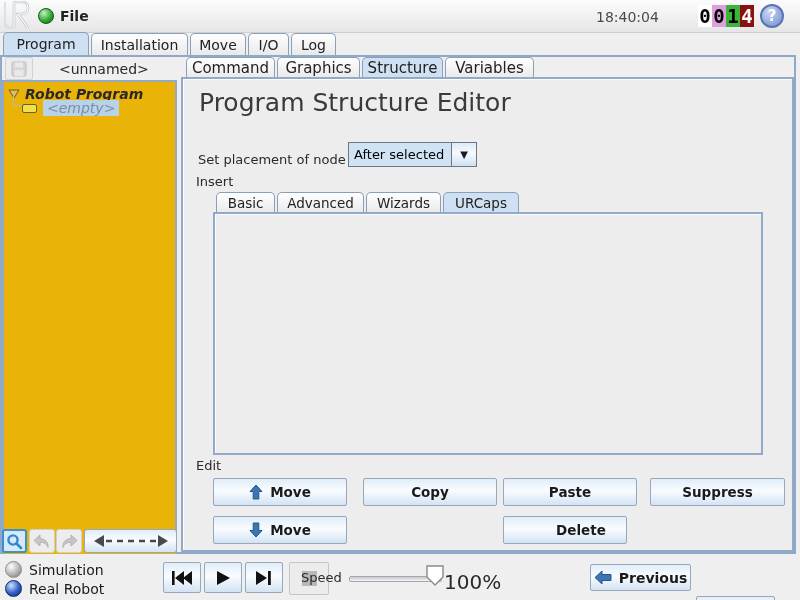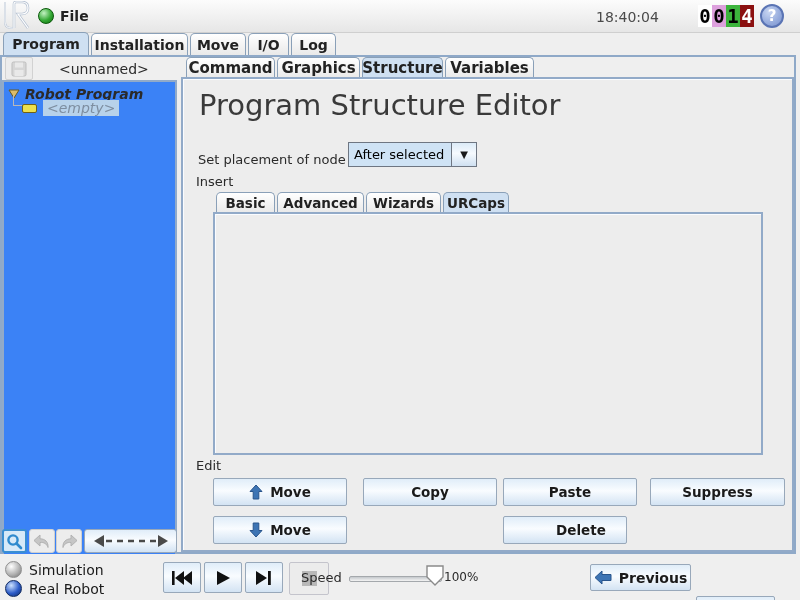--- a/index.html
+++ b/index.html
@@ -22,36 +22,36 @@
   .counter{position:absolute;left:698px;top:5px;display:flex;height:22px;}
   .counter span{display:block;width:14px;height:22px;line-height:22px;text-align:center;
     font-weight:bold;font-size:19px;font-family:"DejaVu Sans Mono","Liberation Mono",monospace;}
   .help-btn{position:absolute;left:760px;top:4px;width:24px;height:24px;border-radius:50%;
     background:radial-gradient(circle at 35% 30%,#c8d6f2,#94aadc 60%,#7890cc);
     border:2px solid #5a74b4;box-sizing:border-box;color:#fff;font-weight:bold;font-size:15px;
     display:flex;align-items:center;justify-content:center;}
   
   .tab{position:absolute;box-sizing:border-box;display:flex;align-items:center;justify-content:center;
     border:1px solid #8aa0b8;border-bottom:none;border-radius:5px 5px 0 0;
-    background:linear-gradient(#ffffff,#e9e9e9);font-weight:bold;color:#222;cursor:default;}
+    background:linear-gradient(#ffffff,#e9e9e9);font-weight:normal;color:#222;cursor:default;}
   .tab.active{background:#cfe0f2;}
   
   .maintabs{position:absolute;left:0;top:32px;width:800px;height:24px;}
   .maintabs .tab{top:1px;height:22px;font-size:14px;}
   .maintabs .tab.active{top:0;height:23px;}
   .content-frame{position:absolute;left:0;top:55px;width:796px;height:499px;
     border:2px solid #8fa9c8;box-sizing:border-box;}
   
   .left-header{position:absolute;left:2px;top:57px;width:175px;height:23px;
     display:flex;align-items:center;background:#efefef;gap:12px;}
   .save-btn{width:26px;height:21px;margin-left:3px;display:flex;align-items:center;justify-content:center;
     border:1px solid #d2d2d2;border-radius:2px;background:#ececec;}
   .program-name{margin-left:14px;font-size:14px;color:#2a2a2a;}
   .tree-box{position:absolute;left:2px;top:80px;width:175px;height:494px;
-    background:#3b82f6;border:2px solid #92aac8;box-sizing:border-box;}
+    background:#eab308;border:2px solid #92aac8;box-sizing:border-box;}
   .tree-root{position:absolute;left:4px;top:4px;display:flex;align-items:center;}
   .tree-root-label{margin-left:5px;font-weight:bold;font-style:italic;font-size:14px;color:#2a2a2a;}
   .tree-connector{position:absolute;left:9px;top:13px;width:9px;height:10px;
     border-left:1px solid #b8b8b8;border-bottom:1px solid #b8b8b8;}
   .tree-child{position:absolute;left:18px;top:18px;display:flex;align-items:center;}
   .leaf-icon{width:13px;height:7px;background:#ece04e;border:1px solid #6e6018;border-radius:2px;}
   .tree-child-label{margin-left:6px;font-style:italic;font-size:14px;color:#7e8ea0;
     background:#b8d2ea;padding:0 4px;}
   
   .ltoolbar-btn{position:absolute;box-sizing:border-box;border-radius:3px;
@@ -59,21 +59,21 @@
   .zoom-btn{left:2px;top:529px;width:25px;height:24px;border:2px solid #3a8ed2;background:#d7e9f8;}
   .undo-btn{left:29px;top:529px;width:26px;height:24px;border:1px solid #d0d0d0;background:#ededed;}
   .redo-btn{left:56px;top:529px;width:26px;height:24px;border:1px solid #d0d0d0;background:#ededed;}
   .stepnav-btn{left:84px;top:529px;width:93px;height:24px;border:1px solid #98a8ba;
     background:linear-gradient(180deg,#e0edf9,#f9fcff 45%,#d3e3f3);}
   
   .subtabs .tab{font-size:15px;height:21px;}
   .editor-panel{position:absolute;left:181px;top:77px;width:613px;height:475px;
     background:#ededed;border:2px solid #92aac8;box-sizing:border-box;
     box-shadow:inset 1px 1px 0 #fafcff;}
-  .page-title{position:absolute;left:199px;top:88px;font-size:29px;color:#3a3a3a;}
+  .page-title{position:absolute;left:199px;top:88px;font-size:25px;color:#3a3a3a;}
   .placement-label{position:absolute;left:198px;top:152px;color:#2a2a2a;}
   .combo{position:absolute;left:348px;top:142px;width:129px;height:25px;display:flex;
     border:1px solid #6e7682;box-sizing:border-box;background:#cfe3f5;}
   .combo-value{flex:1;display:flex;align-items:center;padding-left:5px;color:#000;}
   .combo-btn{width:24px;border-left:1px solid #6e7682;display:flex;align-items:center;justify-content:center;
     background:linear-gradient(180deg,#dcebf8,#f6fafe 45%,#cfe0f1);font-size:10px;color:#1a1a1a;}
   .insert-label{position:absolute;left:196px;top:174px;color:#2a2a2a;}
   .inserttabs .tab{font-size:13.5px;height:21px;}
   .urcaps-panel{position:absolute;left:213px;top:212px;width:550px;height:243px;
     background:#ededed;border:2px solid #92aac8;box-sizing:border-box;
@@ -93,21 +93,21 @@
   .orb-on{background:radial-gradient(circle at 35% 30%,#cde2ff,#2d5cc8 55%,#0f2a66);border:1px solid #102a60;}
   .radio-label{font-size:14px;color:#1a1a1a;}
   .pb-btn{position:absolute;top:562px;width:38px;height:31px;}
   .pb-disabled{background:#ececec;border:1px solid #c4c4cc;border-radius:2px;
     display:flex;align-items:center;justify-content:center;}
   .stop-square{width:15px;height:15px;background:#b8b8b8;}
   .speed-label{position:absolute;left:301px;top:570px;color:#2a2a2a;}
   .slider-track{position:absolute;left:349px;top:576px;width:91px;height:4px;
     background:linear-gradient(#c4c8cc,#f4f4f4);border:1px solid #a4a8ac;border-radius:2px;}
   .slider-thumb{position:absolute;left:426px;top:565px;}
-  .speed-value{position:absolute;left:444px;top:570px;font-size:12px;color:#2a2a2a;}
+  .speed-value{position:absolute;left:444px;top:570px;font-size:20px;color:#2a2a2a;}
   .prev-btn{position:absolute;left:590px;top:564px;width:101px;height:27px;font-size:14px;}
   .next-btn{position:absolute;left:696px;top:564px;width:79px;height:27px;font-size:14px;margin-top:32px;}
 </style>
 </head>
 <body>
 
 <div class="screen">
 
   <div class="topbar">
     <svg class="urlogo" viewBox="0 0 30 29">
@@ -203,21 +203,21 @@
     <div class="combo-value">After selected</div>
     <div class="combo-btn">▼</div>
   </div>
 
   <div class="insert-label">Insert</div>
 
   <div class="inserttabs">
     <div class="tab" style="left:216px;top:192px;width:59px;">Basic</div>
     <div class="tab" style="left:277px;top:192px;width:87px;">Advanced</div>
     <div class="tab" style="left:366px;top:192px;width:75px;">Wizards</div>
-    <div class="tab active" style="left:443px;top:192px;width:66px;">URCaps</div>
+    <div class="tab active" style="left:443px;top:192px;width:76px;">URCaps</div>
   </div>
 
   <div class="urcaps-panel"></div>
 
   <div class="edit-label">Edit</div>
 
   <div class="btn ebtn" style="left:213px;top:478px;width:134px;">
     <svg width="14" height="16" viewBox="0 0 14 16">
       <polygon points="7,1 13,7.5 9.8,7.5 9.8,15 4.2,15 4.2,7.5 1,7.5" fill="#3d74b4" stroke="#28548c"></polygon>
     </svg>

